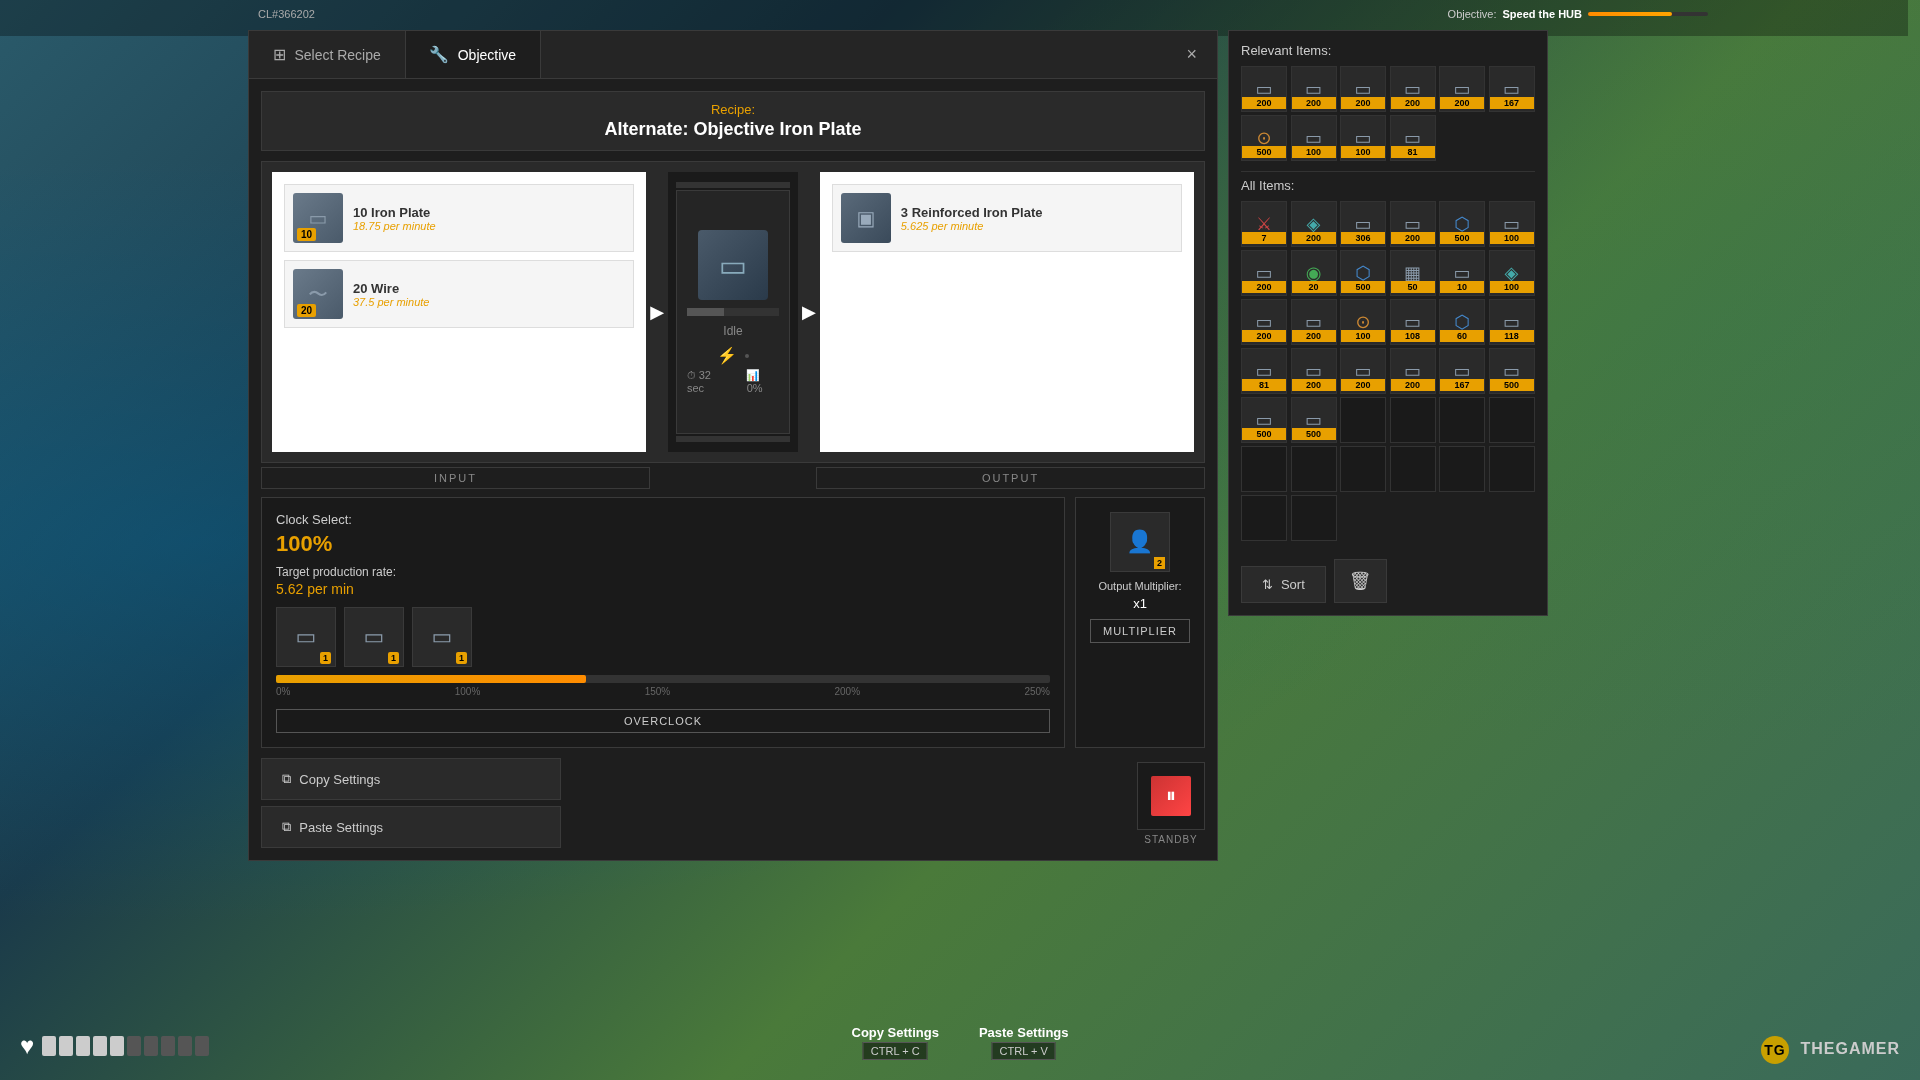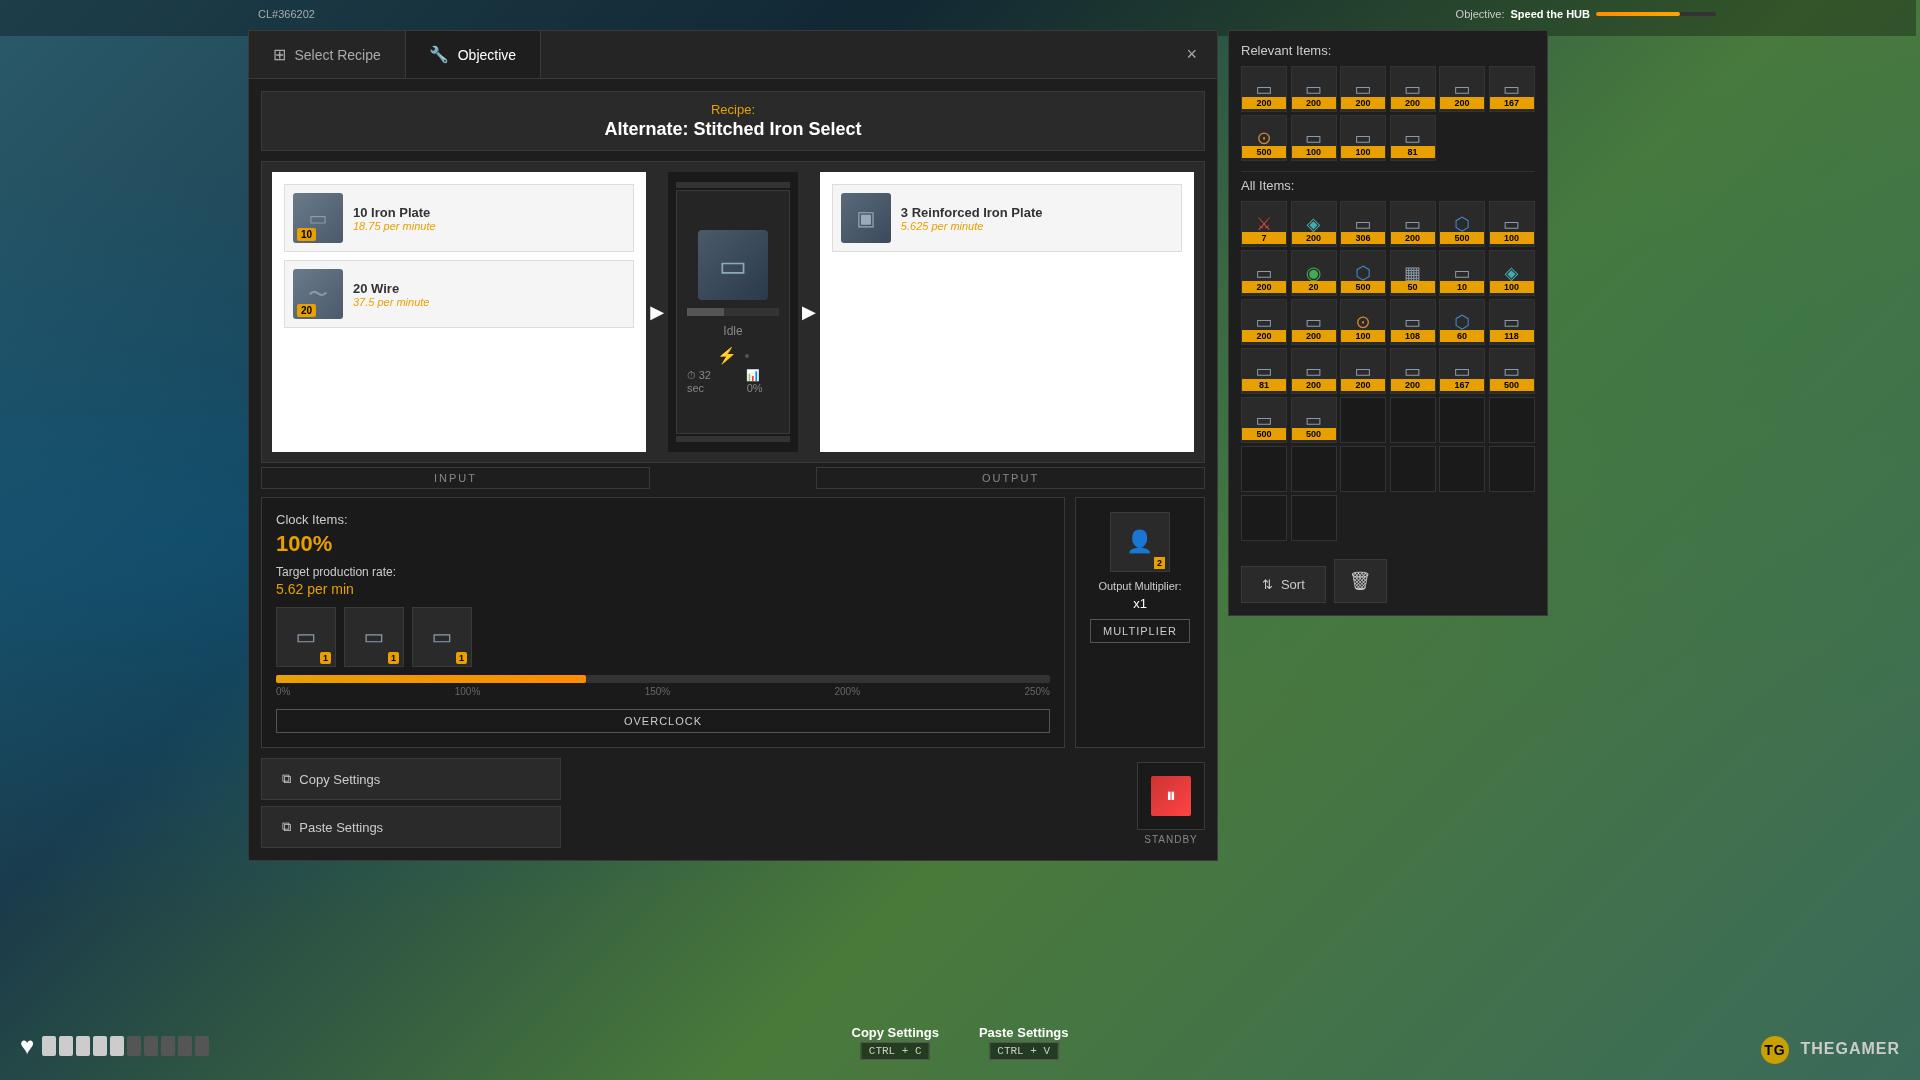--- a/index.html
+++ b/index.html
@@ -25,21 +25,21 @@
       background: 
         radial-gradient(ellipse at 10% 50%, rgba(0,100,150,0.4) 0%, transparent 50%),
         radial-gradient(ellipse at 90% 30%, rgba(50,120,80,0.3) 0%, transparent 40%);
     }
 
     
     .top-bar {
       position: absolute;
       top: 0;
       left: 0;
-      right: 4px;
+      right: 12px;
       height: 36px;
       display: flex;
       align-items: center;
       padding: 0 31px;
       background: rgba(0,0,0,0.3);
       z-index: 10;
     }
     .build-id {
       font-size: 11px;
       color: #aaa;
@@ -696,21 +696,20 @@
       color: #fff;
       font-size: 13px;
       font-weight: bold;
     }
     .shortcut-keys {
       background: rgba(0,0,0,0.5);
       color: #ccc;
       font-size: 11px;
       padding: 2px 7px;
       border: 1px solid #555;
-      font-family: Liberation Mono, monospace;
     }
 
     .brand-logo {
       position: absolute;
       bottom: 16px;
       right: 20px;
       color: #ccc;
       font-size: 16px;
       font-weight: bold;
       letter-spacing: 1px;
@@ -774,21 +773,21 @@
       <span class="tab-icon">🔧</span>
       <span>Objective</span>
     </div>
     <div class="close-btn">×</div>
   </div>
 
   <div class="dialog-content">
 
     <div class="recipe-header">
       <div class="recipe-label">Recipe:</div>
-      <div class="recipe-name">Alternate: Stitched Iron Select</div>
+      <div class="recipe-name">Alternate: Objective Iron Plate</div>
     </div>
 
     <div class="production-area">
 
       <div class="input-section">
         <div class="input-item">
           <div class="item-icon-box" data-count="10">
             <span class="item-icon color-gray">▭</span>
           </div>
           <div class="item-info">
@@ -857,21 +856,21 @@
     </div>
 
     <div style="display:flex;gap:16px;margin-top:-6px;margin-bottom:8px;">
       <div style="flex:1;text-align:center;color:#888;font-size:11px;letter-spacing:2px;border:1px solid #3a3a3a;padding:4px;margin-right:2px;">INPUT</div>
       <div style="width:130px;"></div>
       <div style="flex:1;text-align:center;color:#888;font-size:11px;letter-spacing:2px;border:1px solid #3a3a3a;padding:4px;margin-left:2px;">OUTPUT</div>
     </div>
 
     <div class="clock-section">
       <div class="clock-panel">
-        <div class="clock-label">Clock Items:</div>
+        <div class="clock-label">Clock Select:</div>
         <div class="clock-value">100%</div>
         <div class="prod-rate-label">Target production rate:</div>
         <div class="prod-rate-value">
           <span>5.62</span>
           <span>per min</span>
         </div>
         <div class="clock-items-row">
           <div class="clock-item">
             <span class="clock-item-icon color-gray">▭</span>
             <span class="clock-item-count">1</span>

